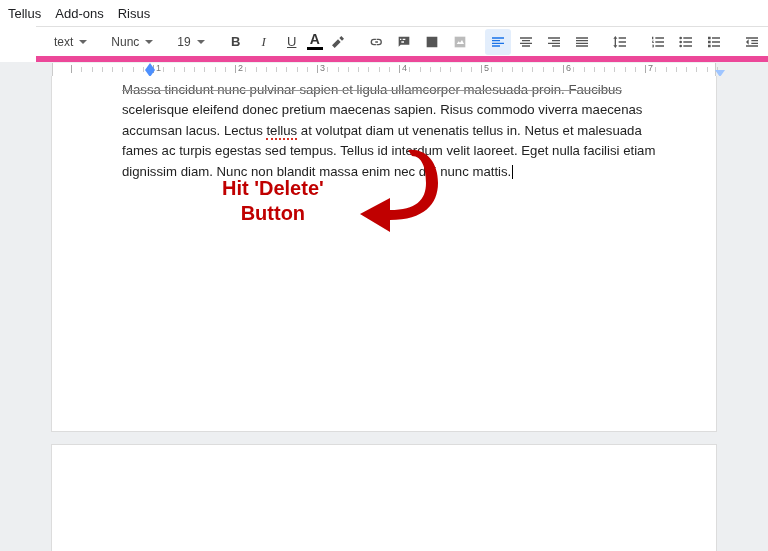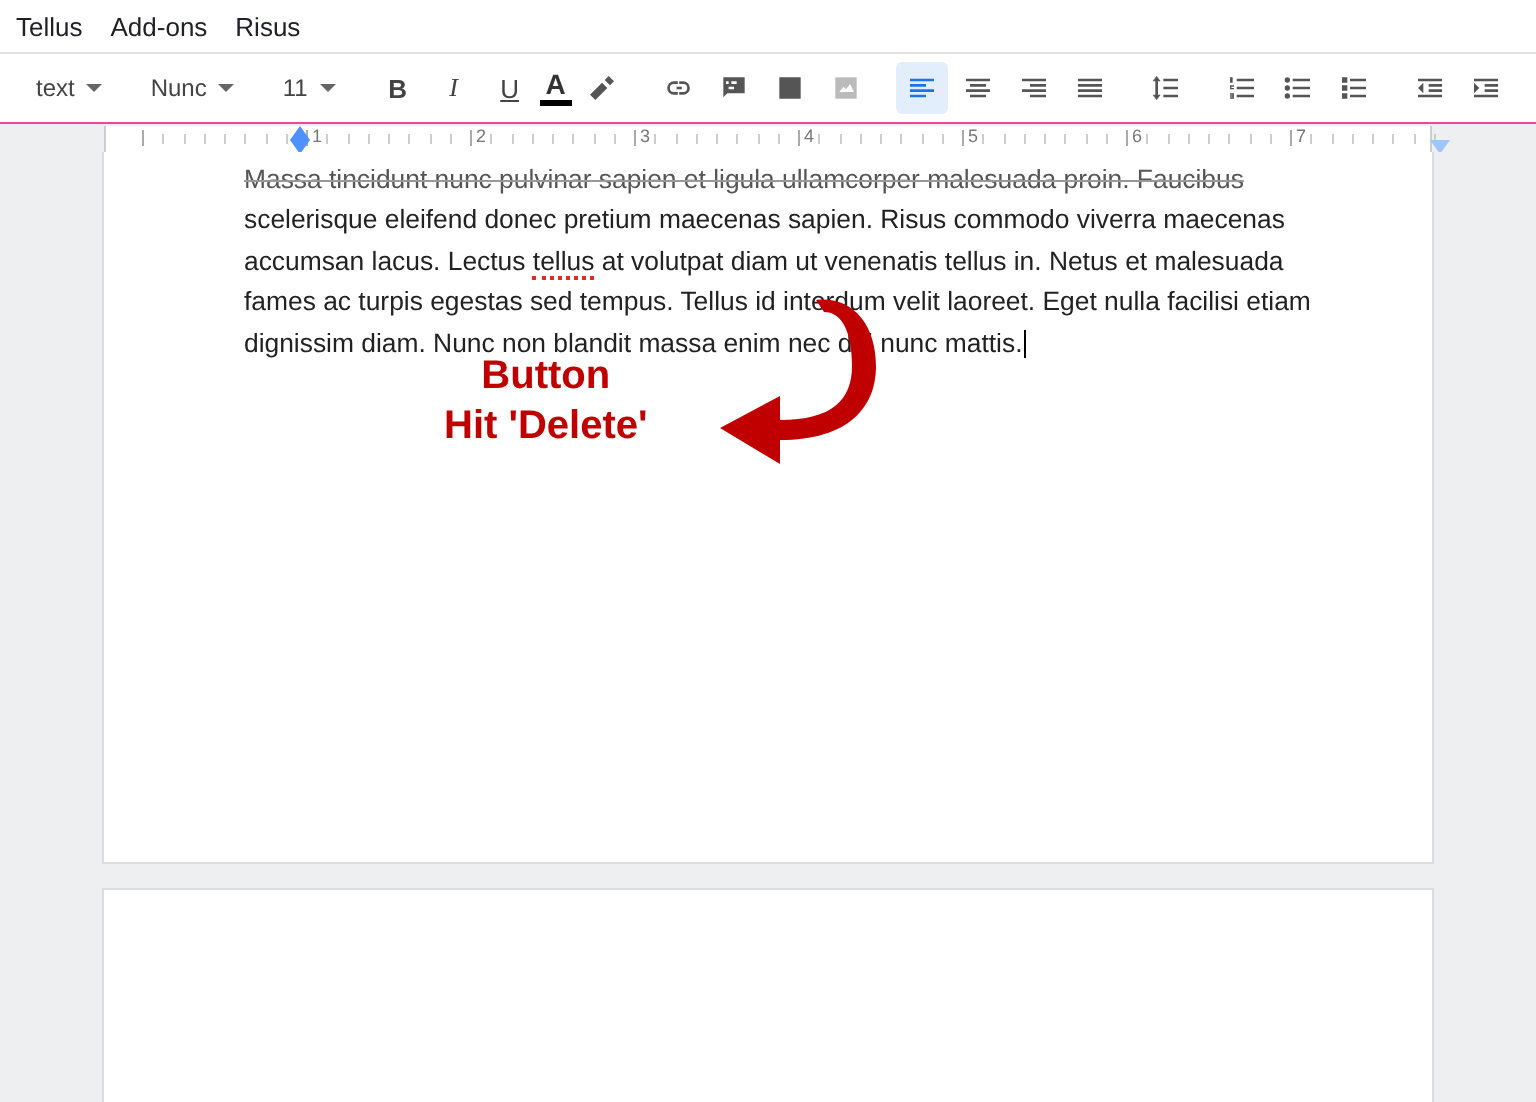--- a/index.html
+++ b/index.html
@@ -30,23 +30,24 @@
     margin-left: 4px;
   }
 
   
   .toolbar {
     display: flex;
     align-items: center;
     height: 36px;
     padding: 0 16px;
     border-top: 1px solid #e0e0e0;
-    border-bottom: 1px solid #ec4899;
+    border-bottom: 6px solid #ec4899;
     background: #fff;
     gap: 2px;
+    margin-left: 36px;
   }
   .tb-btn {
     height: 26px;
     min-width: 26px;
     display: inline-flex;
     align-items: center;
     justify-content: center;
     border-radius: 3px;
     color: #444;
     cursor: pointer;
@@ -192,21 +193,21 @@
   </div>
   <div class="sep"></div>
 
   <div class="font-dd">
     <span>Nunc</span>
     <span class="caret"></span>
   </div>
   <div class="sep"></div>
 
   <div class="size-dd">
-    <span>11</span>
+    <span>19</span>
     <span class="caret"></span>
   </div>
   <div class="sep"></div>
 
   <div class="tb-btn" style="font-weight:bold;">B</div>
   <div class="tb-btn" style="font-style:italic;font-family:serif;">I</div>
   <div class="tb-btn" style="text-decoration:underline;">U</div>
   <div class="font-color">
     <span class="letter">A</span>
     <span class="bar"></span>
@@ -401,22 +402,22 @@
     <div class="doc-text">
       <span class="clip" style="text-decoration:line-through;text-decoration-color:#999;text-decoration-thickness:1px;">Massa tincidunt nunc pulvinar sapien et ligula ullamcorper malesuada proin. Faucibus</span>
       <span>scelerisque eleifend donec pretium maecenas sapien. Risus commodo viverra maecenas</span>
       <span>accumsan lacus. Lectus </span><span class="spellerr">tellus</span><span> at volutpat diam ut venenatis tellus in. Netus et malesuada fames</span>
       <span>ac turpis egestas sed tempus. Tellus id interdum velit laoreet. Eget nulla facilisi etiam dignissim</span>
       <span>diam. Nunc non blandit massa enim nec dui nunc mattis.</span><span class="cursor"></span>
     </div>
 
     <div class="annot" style="left:170px; top:100px;">
       <div class="annot-text">
+        <div>Hit 'Delete'</div>
         <div>Button</div>
-        <div>Hit 'Delete'</div>
       </div>
     </div>
     <div class="annot" style="left:300px; top:72px;">
       <svg width="90" height="90" viewBox="0 0 90 90">
         <path d="M60 8 C70 8 74 20 74 35 C74 52 64 62 38 62 L38 50 L8 66 L38 84 L38 72 C72 72 86 56 86 35 C86 14 74 0 56 2 Z" fill="#c00000"></path>
       </svg>
     </div>
   </div>
 
   <div class="page second"></div>

